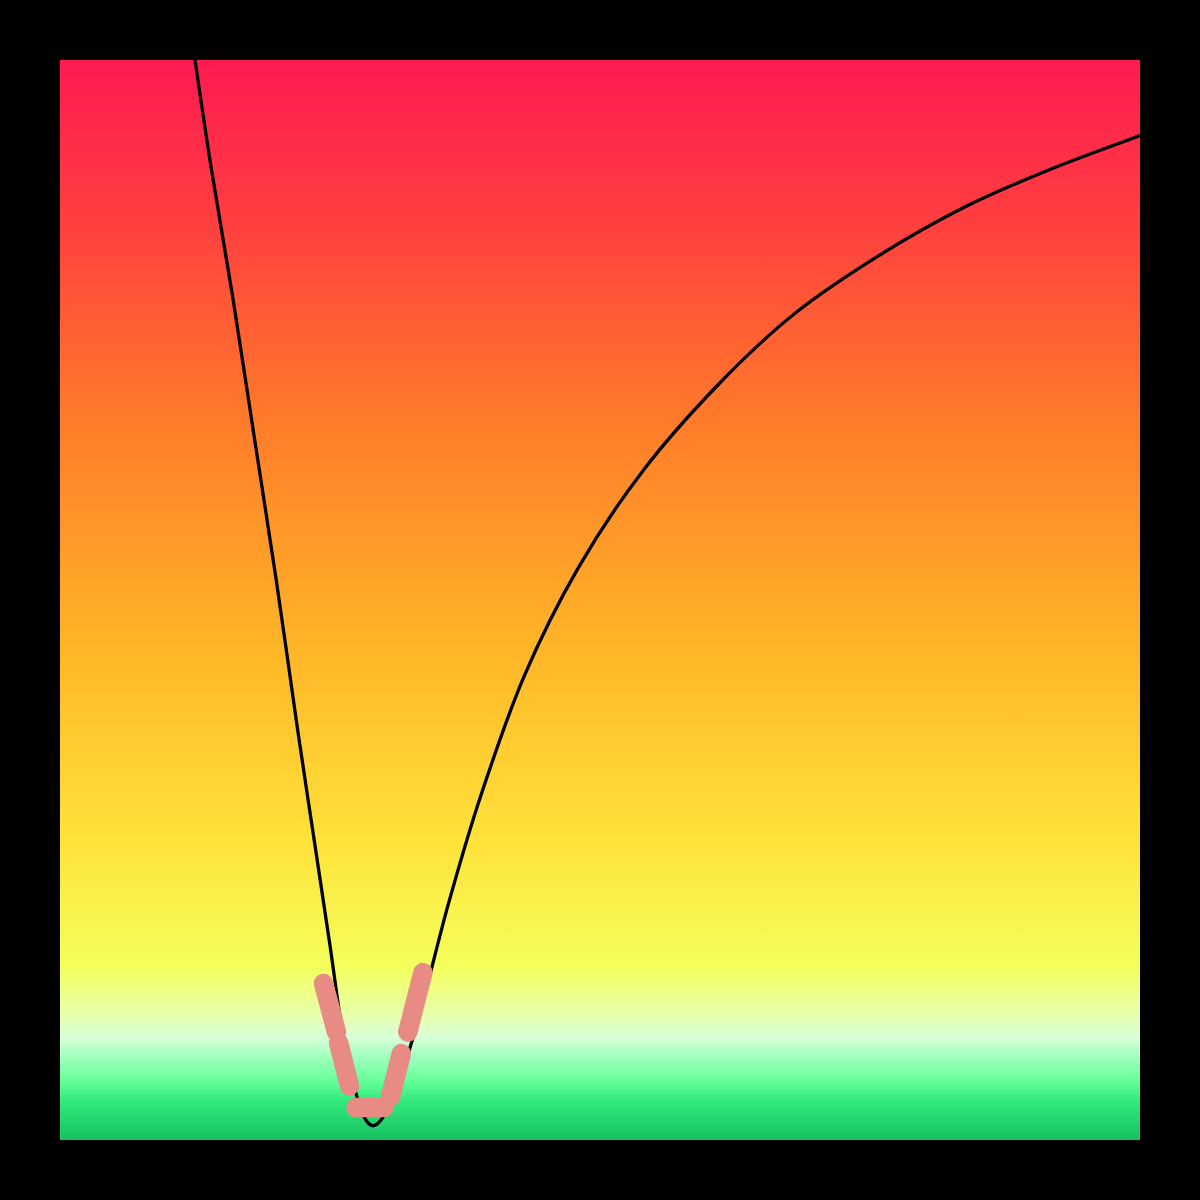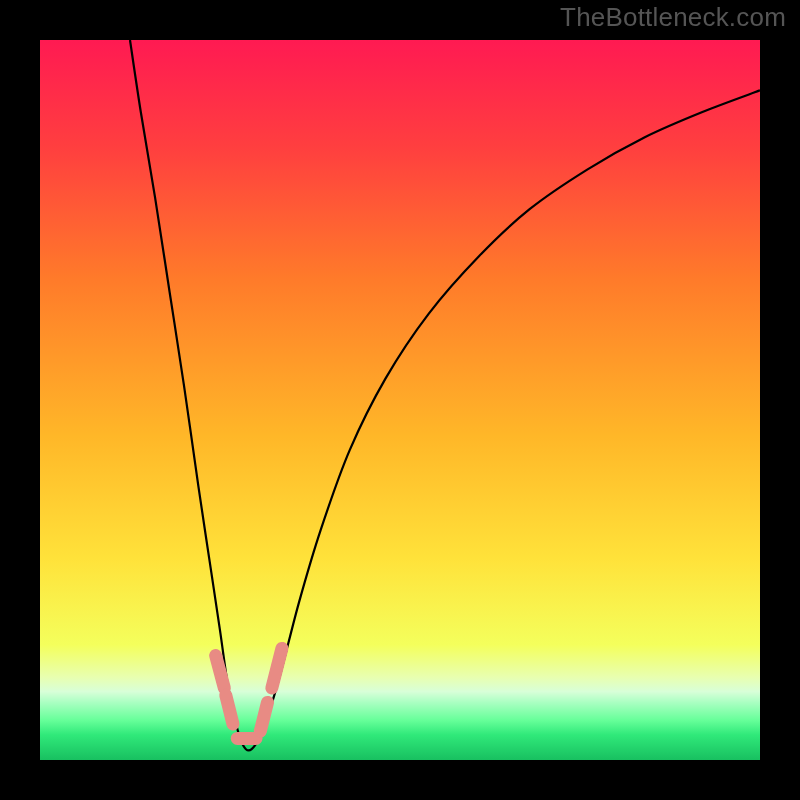--- a/index.html
+++ b/index.html
@@ -36,21 +36,20 @@
     height: 720px;
   }
   svg {
     display: block;
   }
 </style>
 </head>
 <body>
 <div class="frame">
 
-  <div class="attribution">TheBottleneck.com</div>
 
   <div class="plot-wrap">
     <svg id="plot-svg" width="720" height="720" viewBox="0 0 720 720">
         <defs>
           <linearGradient id="bg-grad" x1="0" y1="0" x2="0" y2="1">
             <stop offset="0%" stop-color="#ff1a52"></stop>
             <stop offset="15%" stop-color="#ff3f3f"></stop>
             <stop offset="33%" stop-color="#ff7a2a"></stop>
             <stop offset="55.00000000000001%" stop-color="#ffb728"></stop>
             <stop offset="72%" stop-color="#ffe23a"></stop>

